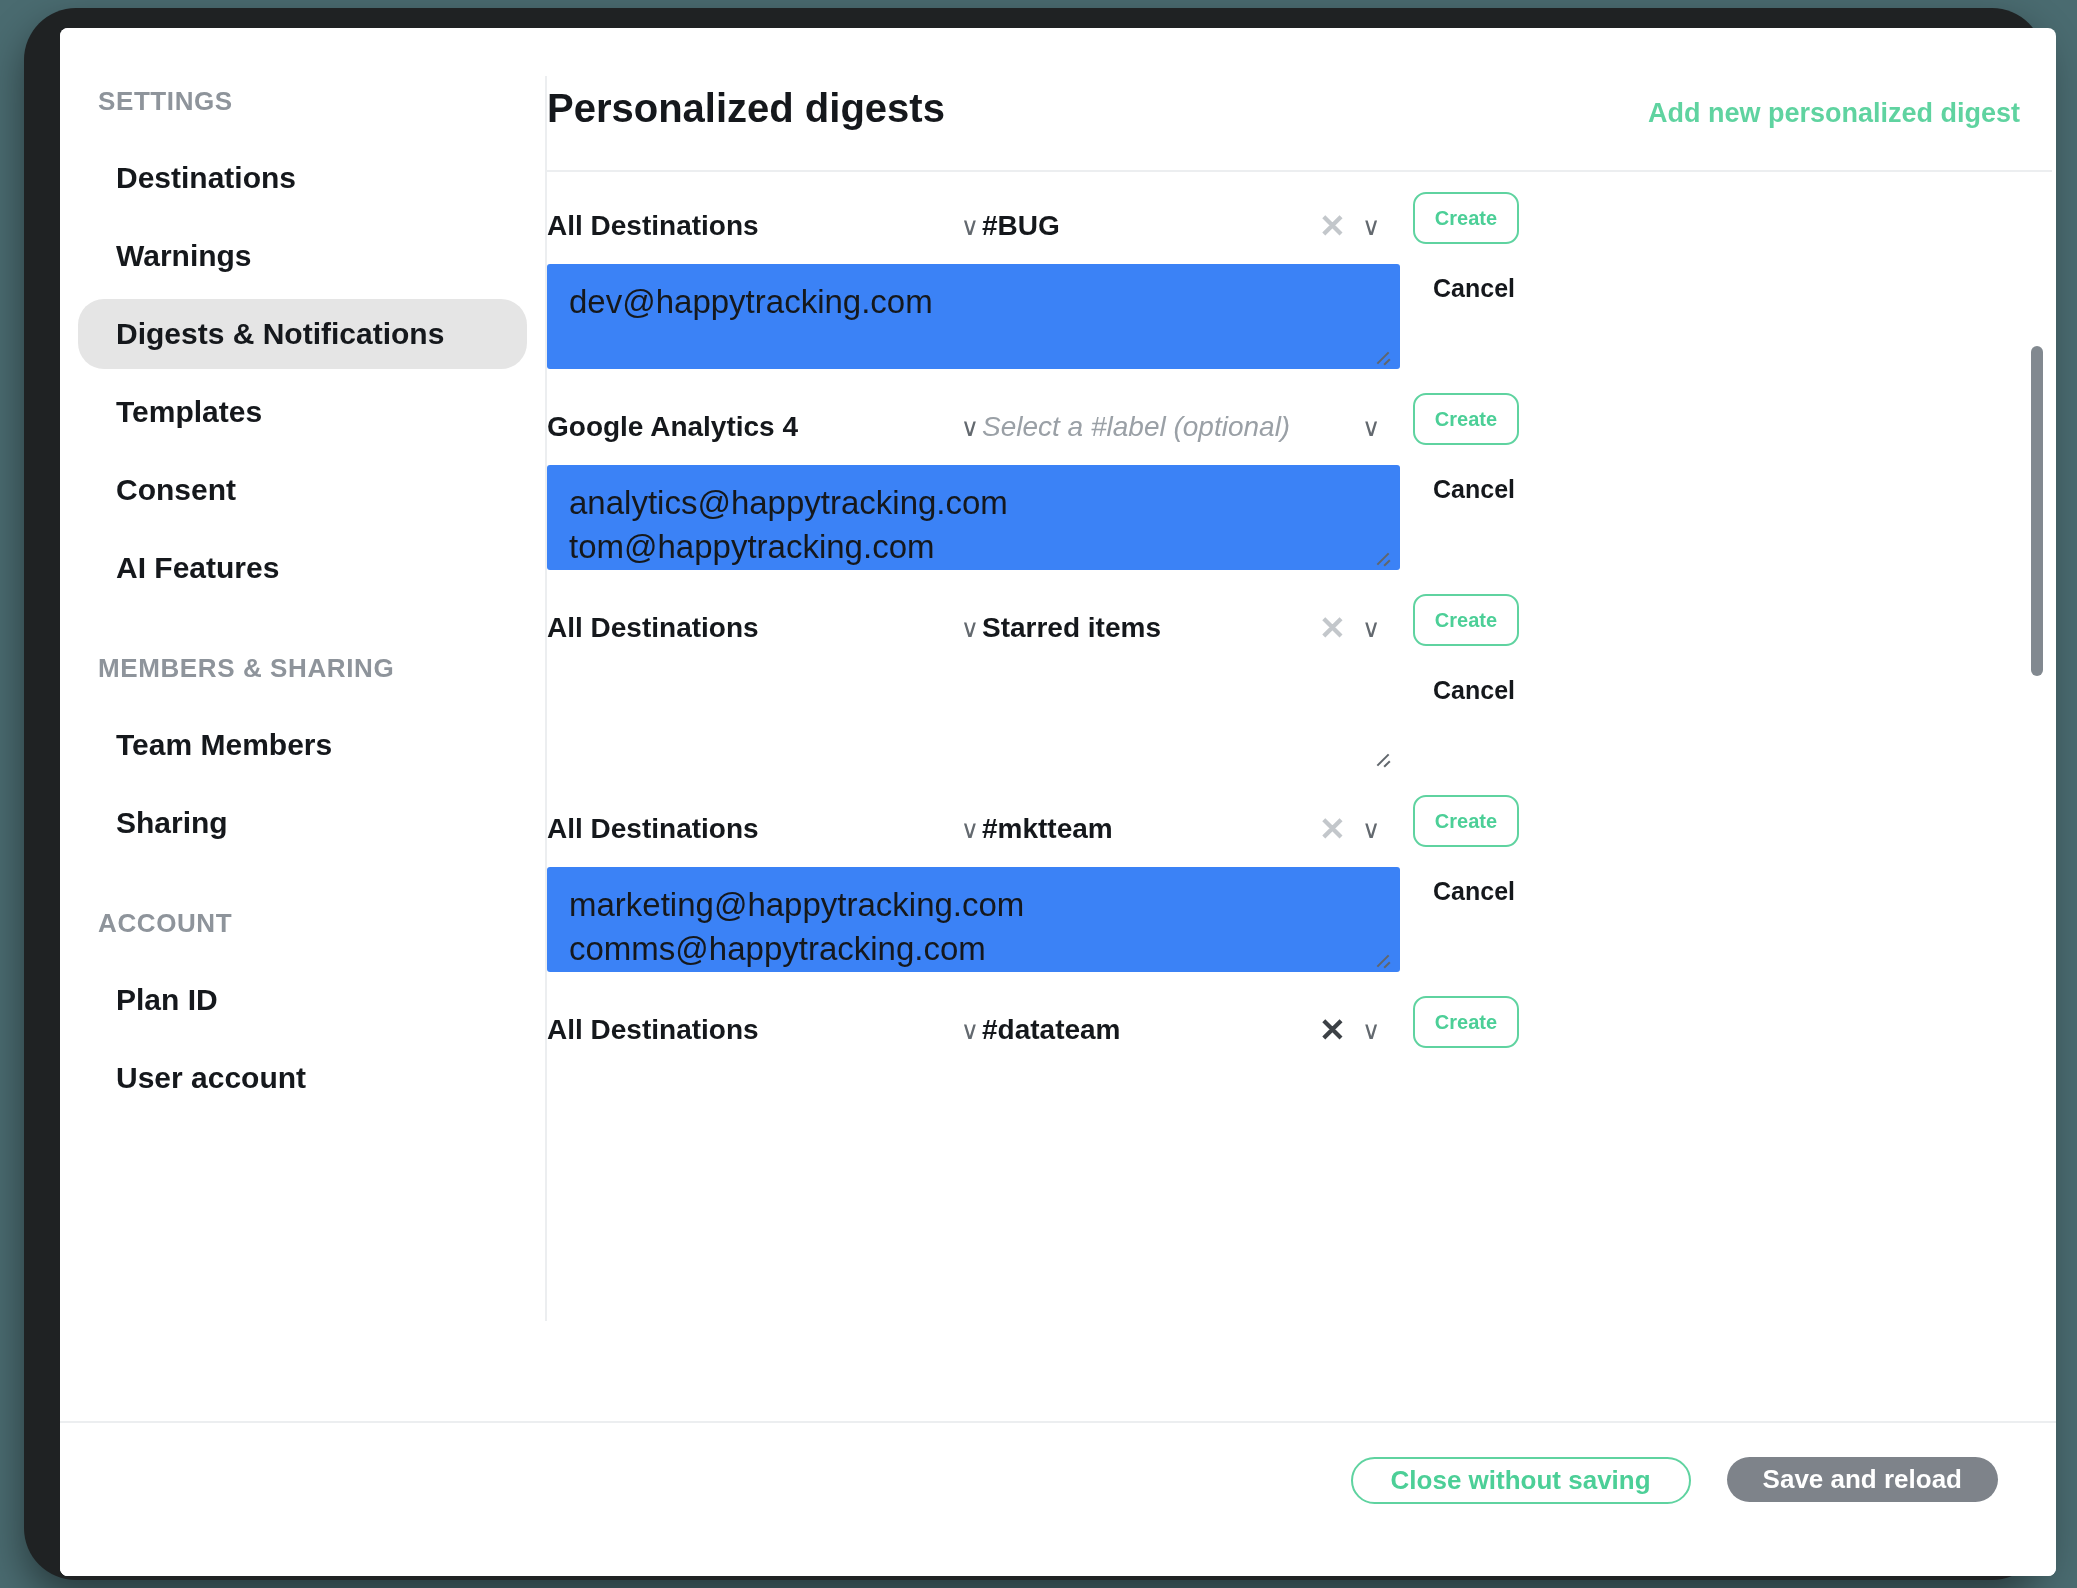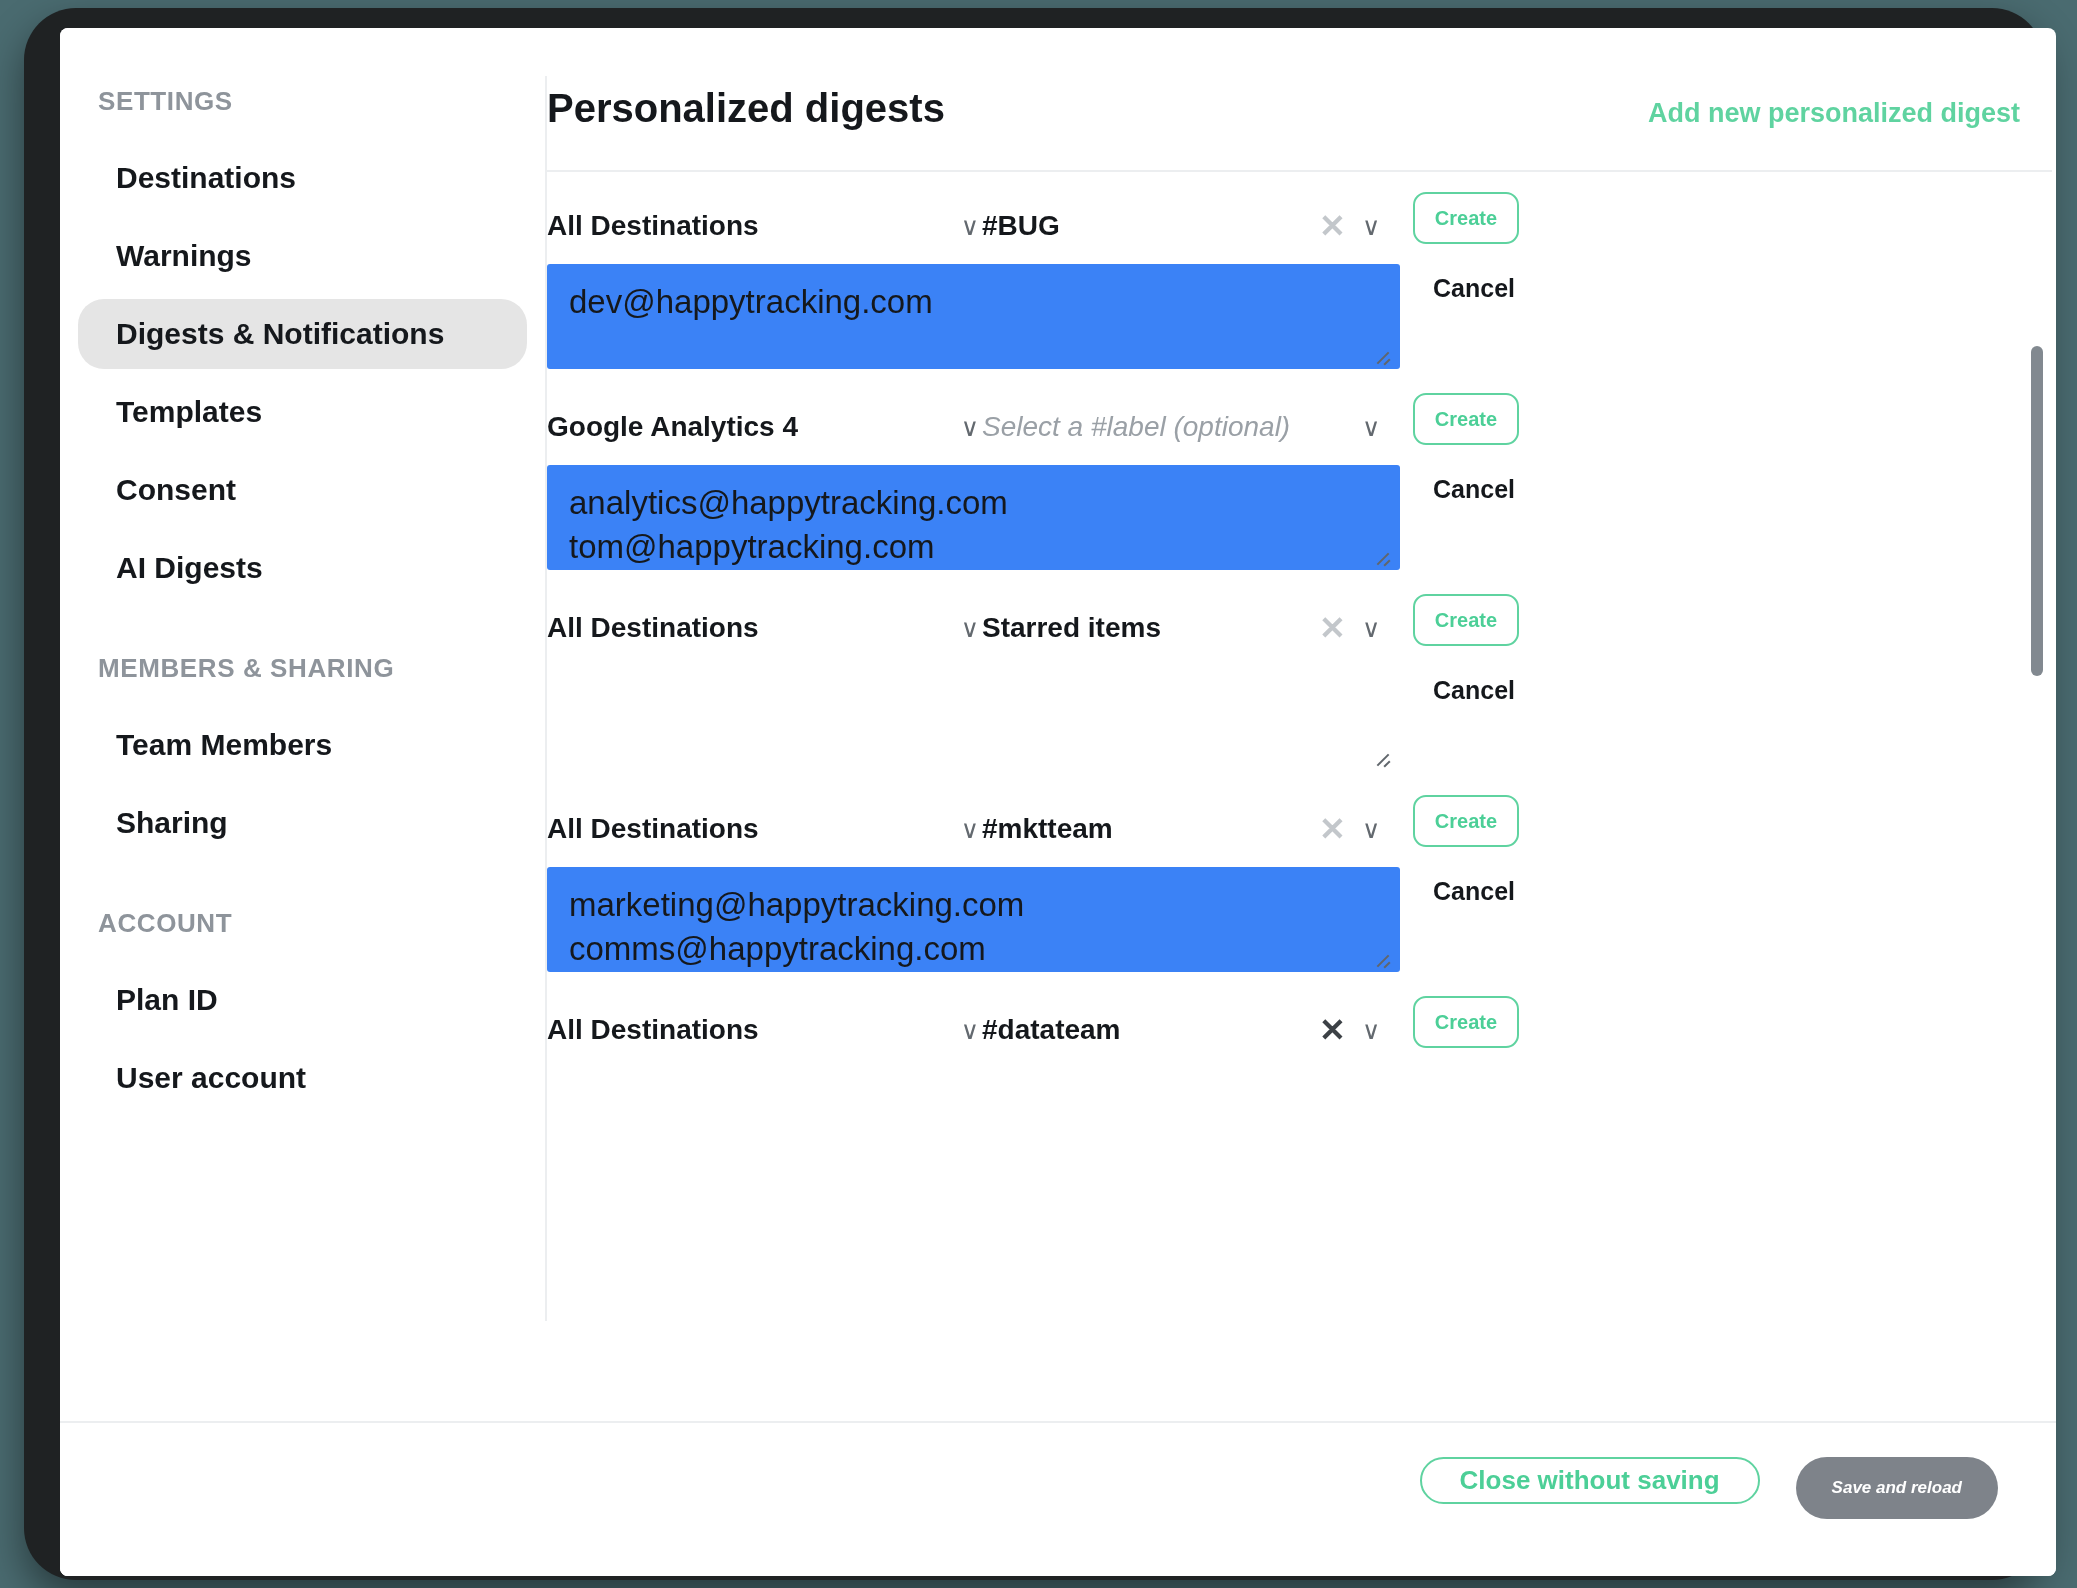--- a/index.html
+++ b/index.html
@@ -307,47 +307,46 @@
     border: 2px solid #5fd3a0;
     border-radius: 31px;
     background: #ffffff;
     color: #4ccf97;
     font-size: 26px;
     font-weight: 700;
     font-family: "Liberation Sans", sans-serif;
     cursor: pointer;
   }
   #save-and-reload {
-    height: 62px;
+    height: 45px;
     padding: 0 36px;
     border: none;
     border-radius: 31px;
     background: #7e838a;
     color: #ffffff;
-    font-size: 17px;
-    font-weight: 700;
-    font-family: "Liberation Sans", sans-serif;
-    cursor: pointer;
-    font-style: italic;
+    font-size: 26px;
+    font-weight: 700;
+    font-family: "Liberation Sans", sans-serif;
+    cursor: pointer;
   }
 </style>
 </head>
 <body>
 
 <div id="device-frame">
   <div id="app-window">
 
     <nav id="sidebar">
         <div class="nav-section-title">SETTINGS</div>
         <div class="nav-item">Destinations</div>
         <div class="nav-item">Warnings</div>
         <div class="nav-item active">Digests &amp; Notifications</div>
         <div class="nav-item">Templates</div>
         <div class="nav-item">Consent</div>
-        <div class="nav-item">AI Digests</div>
+        <div class="nav-item">AI Features</div>
         <div class="nav-section-title spaced">MEMBERS &amp; SHARING</div>
         <div class="nav-item">Team Members</div>
         <div class="nav-item">Sharing</div>
         <div class="nav-section-title spaced">ACCOUNT</div>
         <div class="nav-item">Plan ID</div>
         <div class="nav-item">User account</div>
       </nav>
     <div id="sidebar-divider"></div>
 
     <section id="main">

